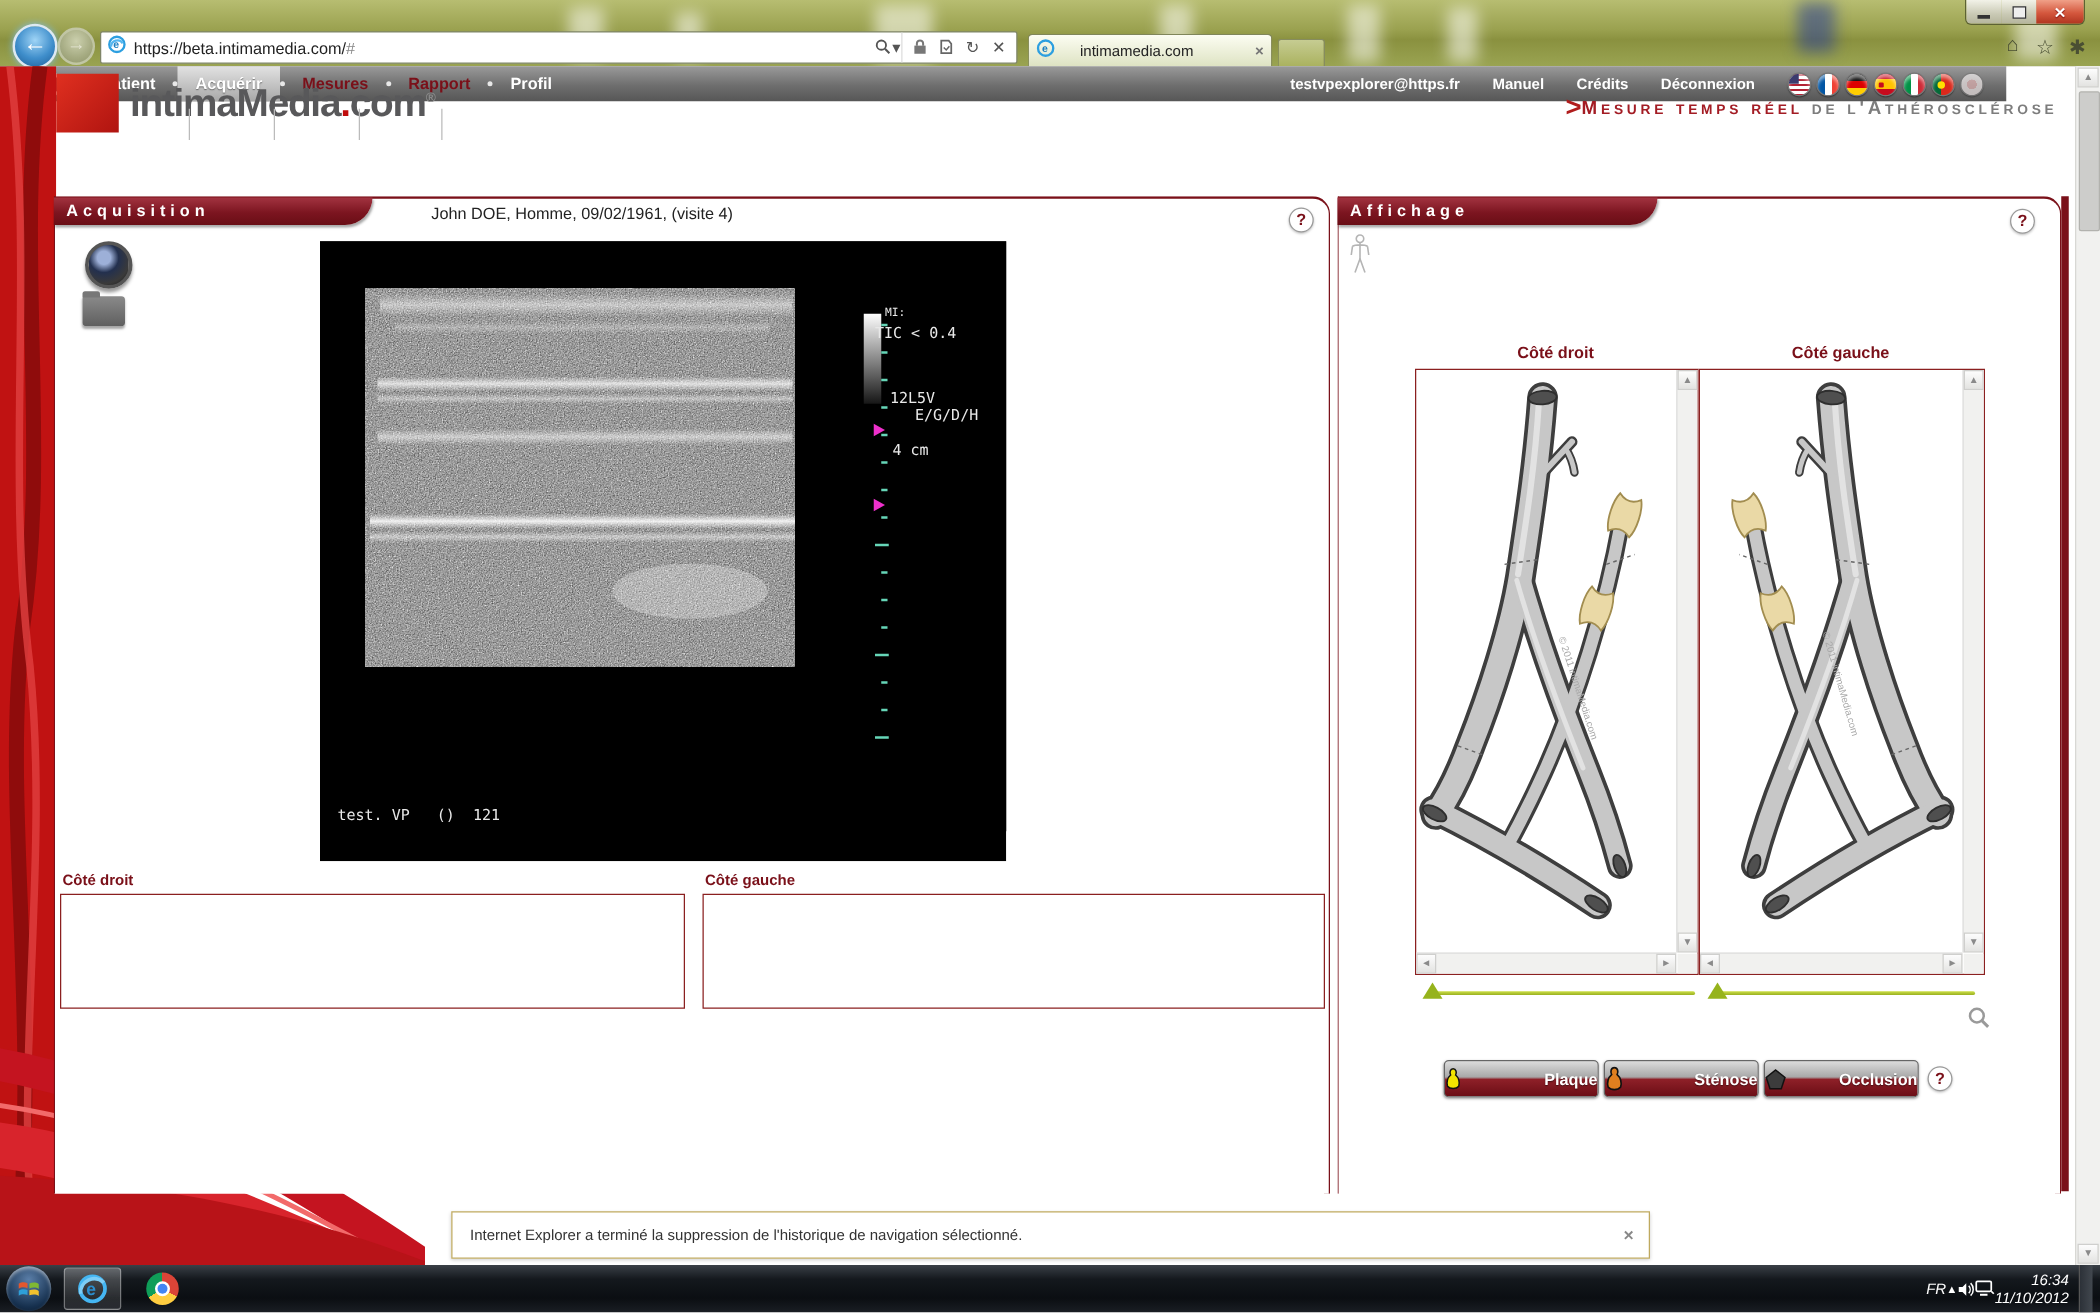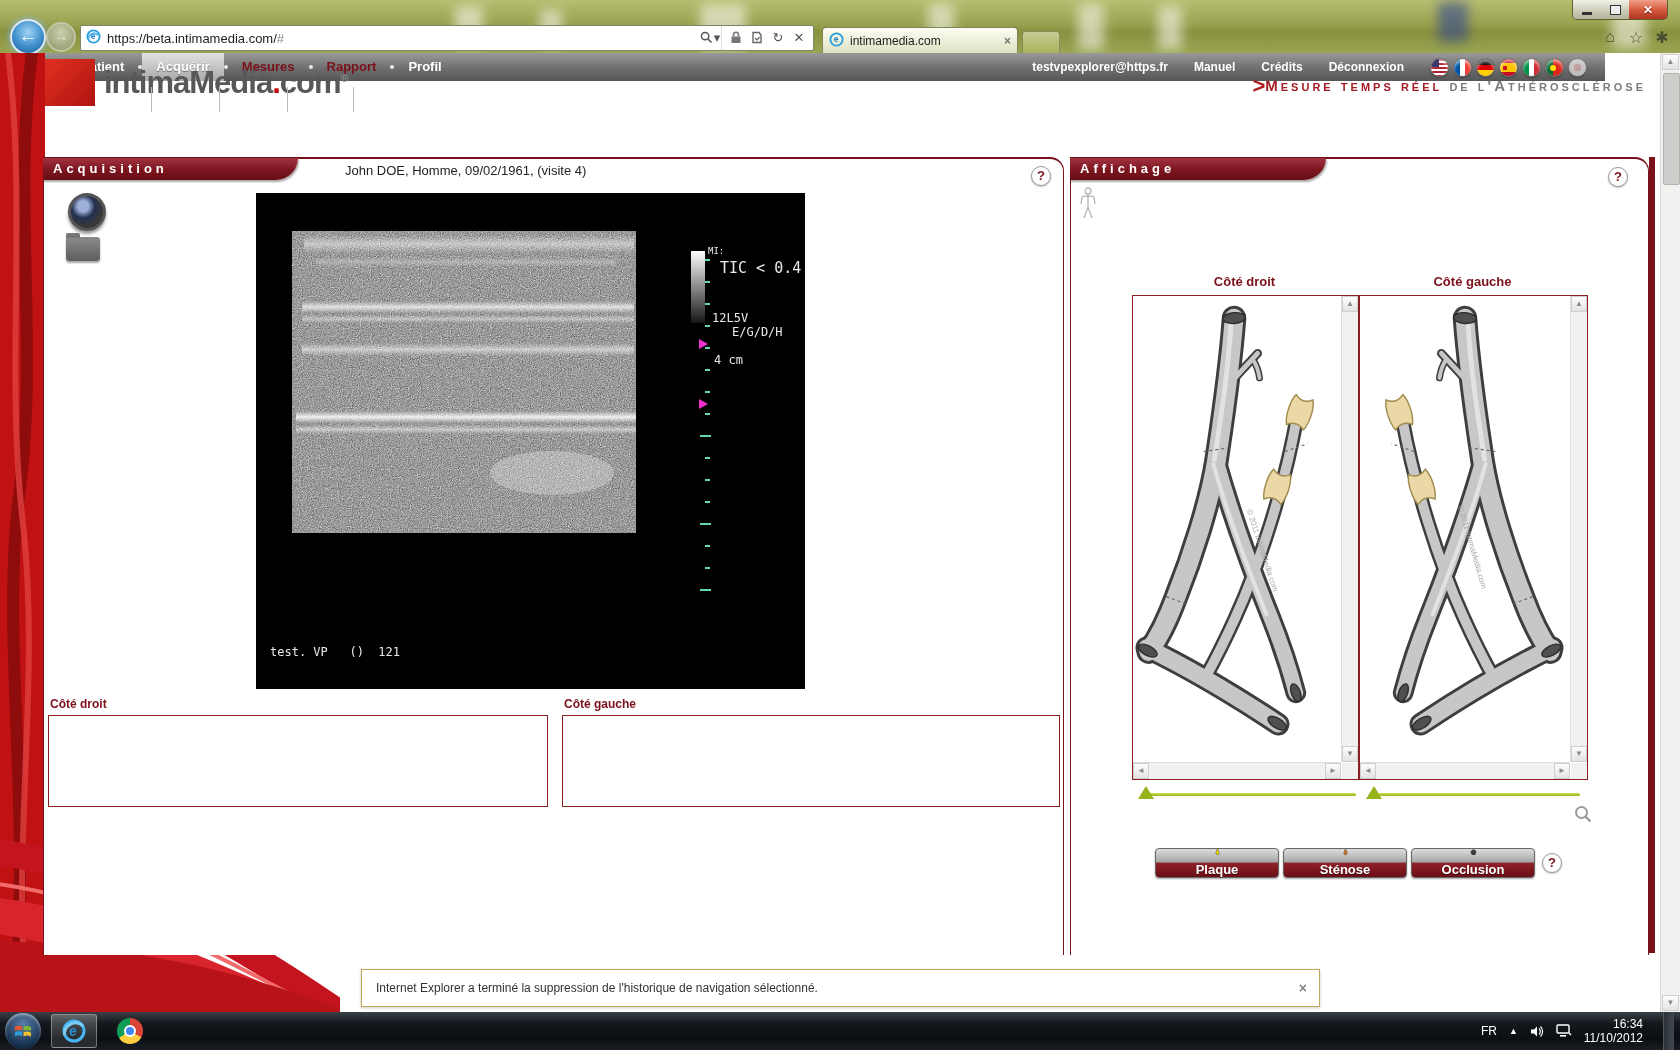--- a/index.html
+++ b/index.html
@@ -24,21 +24,21 @@
   #urlbar{left:80px;top:25px;width:732px;height:24px;background:#fff;
     border:1px solid #7f8568;border-radius:2px;display:flex;align-items:center;}
   #urlbar .fav{margin:0 6px 0 5px;}
   #urltext{font-size:13px;color:#222;flex:1;white-space:nowrap;overflow:hidden;}
   #urltext .frag{color:#888;}
   .ubicons{display:flex;align-items:center;gap:7px;padding:0 7px;border-left:1px solid #ddd;height:100%;}
   .uicon{width:14px;height:14px;display:inline-block;color:#555;font-size:13px;line-height:14px;text-align:center;}
   #tab{left:822px;top:27px;width:196px;height:27px;border:1px solid #80865a;border-bottom:none;
     border-radius:4px 4px 0 0;background:linear-gradient(#fcfdf2,#e6ead0 70%,#dce1c0);
     display:flex;align-items:center;padding:0 6px;box-sizing:border-box;}
-  #tab .ttl{font-size:12px;color:#222;flex:1;margin-left:6px;}
+  #tab .ttl{font-size:12px;color:#222;flex:1;margin-left:20px;}
   #tabclose{color:#777;font-size:12px;font-weight:bold;}
   #newtab{left:1022px;top:31px;width:36px;height:21px;border:1px solid #868c5e;border-bottom:none;
     border-radius:3px 3px 0 0;background:linear-gradient(#c6cc92,#aab25f);}
   #winbtns{left:1572px;top:0;display:flex;height:19px;border-radius:0 0 5px 5px;overflow:hidden;
     border:1px solid #5d6233;border-top:none;}
   .wbtn{width:28px;height:19px;background:linear-gradient(#f2f2e8,#c9c9b4 60%,#b5b59d);
     display:flex;align-items:center;justify-content:center;}
   .wbtn.close{width:38px;background:linear-gradient(#f0a088,#d4573d 55%,#b03520);}
   .glyph-min{width:10px;height:3px;background:#333;margin-top:8px;}
   .glyph-res{width:9px;height:8px;border:1.5px solid #333;background:#eee;}
@@ -142,21 +142,21 @@
   .strack{position:absolute;left:8px;right:0;top:2px;height:3px;
     background:linear-gradient(#cde048,#9ab021);border-radius:2px;}
   .shandle{position:absolute;left:0;top:-5px;width:0;height:0;
     border-left:8px solid transparent;border-right:8px solid transparent;border-bottom:13px solid #96b31c;}
 
   #zoomicon{left:1574px;top:752px;width:18px;height:18px;}
 
   .rbtn{top:795px;width:122px;height:28px;border:1px solid #666;border-radius:4px;
     background:linear-gradient(#dcdcdc,#a8a8a8 45%,#8e2028 52%,#6b0d15);
     color:#fff;font-weight:bold;font-size:13px;display:flex;align-items:center;justify-content:space-between;gap:7px;
-    text-shadow:0 1px 1px rgba(0,0,0,.5);box-shadow:0 1px 2px rgba(0,0,0,.35);flex-direction:column;}
+    text-shadow:0 1px 1px rgba(0,0,0,.5);box-shadow:0 1px 2px rgba(0,0,0,.35);}
   #btnPlaque{left:1155px;} #btnStenose{left:1283px;} #btnOcclusion{left:1411px;}
   #helpBtns{left:1542px;top:800px;}
 
   
   #notif{left:361px;top:916px;width:957px;height:36px;background:#fff;border:1px solid #bfa95f;
     display:flex;align-items:center;box-shadow:0 1px 3px rgba(0,0,0,.2);}
   #notif .msg{font-size:12px;color:#333;padding-left:14px;flex:1;}
   #notif .x{color:#888;font-size:14px;font-weight:bold;padding-right:12px;}
   #scrollbar{left:1660px;top:0;width:20px;height:959px;background:#f1f1ef;border-left:1px solid #d8d8d4;}
   #scrollbar .sbtn{position:absolute;left:1px;width:17px;}
@@ -165,21 +165,21 @@
 
   
   #taskbar{left:0;top:1012px;width:1680px;height:38px;
     background:linear-gradient(#3a4047,#14181d 30%,#0b0e12 70%,#1a1e24);display:flex;align-items:center;}
   #orb{width:36px;height:36px;margin-left:5px;border-radius:50%;
     background:radial-gradient(circle at 50% 30%,#5a7ea8,#16304e 70%,#0a1626);
     box-shadow:inset 0 2px 3px rgba(255,255,255,.5);display:flex;align-items:center;justify-content:center;}
   .tkbtn{width:46px;height:34px;margin-left:10px;border-radius:3px;display:flex;align-items:center;justify-content:center;}
   .tkbtn.active{background:linear-gradient(rgba(255,255,255,.25),rgba(255,255,255,.08));
     border:1px solid rgba(255,255,255,.35);box-sizing:border-box;}
-  #tray{margin-left:auto;display:flex;align-items:center;gap:12px;padding-right:6px;}
+  #tray{margin-left:auto;display:flex;align-items:center;gap:0;padding-right:6px;font-style:italic;}
   .trtxt{color:#fff;font-size:12px;}
   #clock{color:#fff;font-size:12px;text-align:right;line-height:14px;padding-right:8px;}
   #showdesk{width:10px;height:38px;background:linear-gradient(90deg,#2c3138,#42484f);
     border-left:1px solid #555;}
 </style>
 </head>
 <body>
 
 <svg width="0" height="0" style="position:absolute">
   <defs>
@@ -410,21 +410,21 @@
           <rect x="449" y="308" width="5" height="2"></rect>
         <rect x="444" y="330" width="11" height="2"></rect>
           <rect x="449" y="352" width="5" height="2"></rect>
         <rect x="449" y="374" width="5" height="2"></rect>
           <rect x="444" y="396" width="11" height="2"></rect>
       </g>
       <polygon points="443,146 452,151 443,156" fill="#ee30cc"></polygon>
       <polygon points="443,206 452,211 443,216" fill="#ee30cc"></polygon>
     </svg>
     <div class="usov" style="left:452px;top:53px;font-size:9px">MI:</div>
-    <div class="usov" style="left:464px;top:66px;font-size:15px">TIC &lt; 0.4</div>
+    <div class="usov" style="left:444px;top:66px;font-size:12px">TIC &lt; 0.4</div>
     <div class="usov" style="left:456px;top:118px;font-size:12px">12L5V</div>
     <div class="usov" style="left:476px;top:132px;font-size:12px">E/G/D/H</div>
     <div class="usov" style="left:458px;top:160px;font-size:12px">4 cm</div>
     <div class="usov" style="left:14px;top:452px;font-size:12px">test. VP   ()  121</div>
   </div>
 
   <div id="lblBL" class="abs sidelabel">Côté droit</div>
   <div id="boxBL" class="abs obox"></div>
   <div id="lblBR" class="abs sidelabel">Côté gauche</div>
   <div id="boxBR" class="abs obox"></div>

